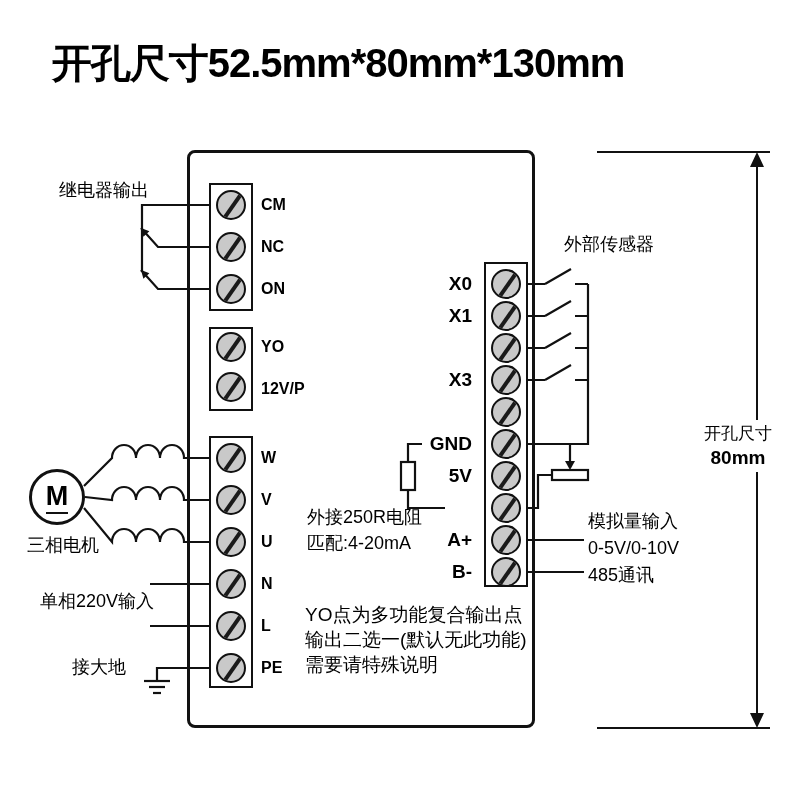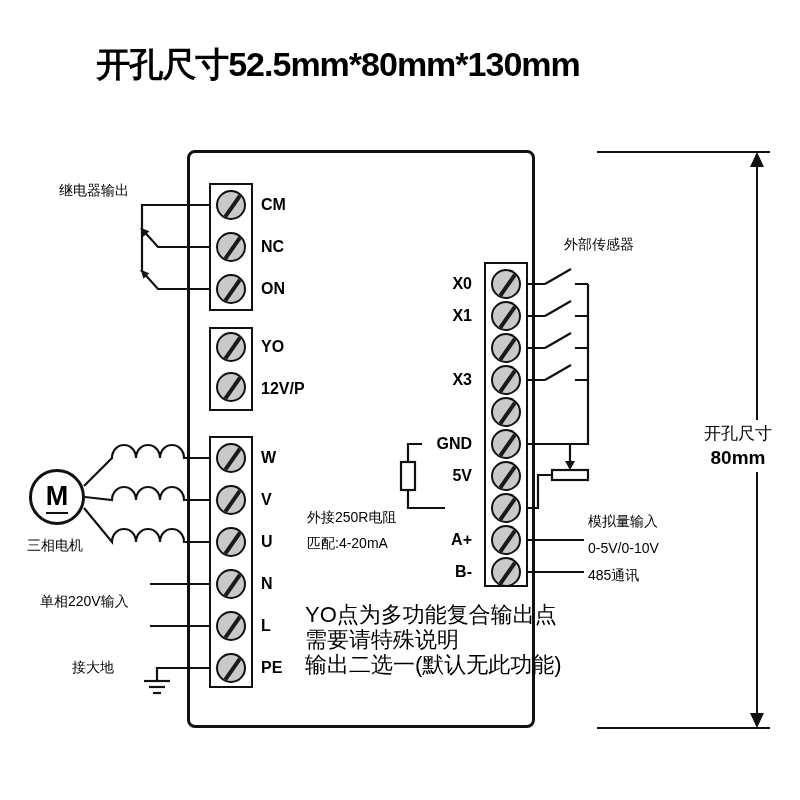--- a/index.html
+++ b/index.html
@@ -1,28 +1,28 @@
 <!DOCTYPE html>
 <html><head>
 <meta charset="utf-8">
 <style>
   *{margin:0;padding:0;box-sizing:border-box}
   html,body{background:#fff}
   body{width:800px;height:800px;font-family:"Liberation Sans","DejaVu Sans",sans-serif;color:#000}
   .stage{position:relative;width:800px;height:800px;background:#fff;overflow:hidden}
-  .title{position:absolute;left:0;top:42px;width:676px;text-align:center;font-size:34px;font-weight:bold;letter-spacing:-1px;white-space:nowrap}
+  .title{position:absolute;left:0;top:36px;width:676px;text-align:center;font-size:40px;font-weight:bold;letter-spacing:-1px;white-space:nowrap}
   .board{position:absolute;left:187px;top:150px;width:348px;height:578px;border:3px solid #111;border-radius:8px;background:#fff}
   svg.wires{position:absolute;left:0;top:0;pointer-events:none}
   .tblock{position:absolute;width:44px;border:2px solid #111;background:#fff}
   .screw{position:absolute;left:5px;width:30px;height:30px;border-radius:50%;background:#c9c9c9;border:2px solid #111;overflow:hidden}
   .screw::after{content:"";position:absolute;left:12px;top:-3px;width:3.5px;height:36px;background:#1a1a1a;transform:rotate(35deg)}
   .tlabel{position:absolute;left:261px;height:30px;line-height:30px;font-weight:bold;font-size:16px;white-space:nowrap}
-  .io-label{position:absolute;left:380px;width:92px;height:30px;line-height:30px;text-align:right;font-weight:bold;font-size:16px;white-space:nowrap}
-  .note{position:absolute;font-size:14px;line-height:26px;white-space:nowrap}
-  .note-sm{position:absolute;font-size:22px;line-height:25px;white-space:nowrap}
+  .io-label{position:absolute;left:380px;width:92px;height:30px;line-height:30px;text-align:right;font-weight:bold;font-size:19px;white-space:nowrap}
+  .note{position:absolute;font-size:18px;line-height:26px;white-space:nowrap}
+  .note-sm{position:absolute;font-size:19px;line-height:25px;white-space:nowrap}
   .motor{position:absolute;left:29px;top:469px;width:56px;height:56px;border:3px solid #111;border-radius:50%;background:#fff;text-align:center;line-height:48px;font-size:27px;font-weight:bold}
   .motor::after{content:"";position:absolute;left:14px;right:14px;bottom:8px;height:2.5px;background:#111}
   .dim-label{position:absolute;left:700px;top:420px;width:76px;text-align:center;background:#fff;padding:2px 0}
   .dim-label .l1{font-size:17px;line-height:24px}
   .dim-label .l2{font-size:19px;font-weight:bold;line-height:24px}
 </style>
 </head>
 <body>
 
 <div class="stage">
@@ -143,22 +143,22 @@
   <div class="note" style="left:40px;top:588px">单相220V输入</div>
   <div class="note" style="left:72px;top:654px">接大地</div>
 
   <div class="note" style="left:307px;top:504px">
     <div>外接250R电阻</div>
     <div>匹配:4-20mA</div>
   </div>
 
   <div class="note-sm" style="left:305px;top:602px">
     <div>YO点为多功能复合输出点</div>
+    <div>输出二选一(默认无此功能)</div>
     <div>需要请特殊说明</div>
-    <div>输出二选一(默认无此功能)</div>
   </div>
 
   <div class="note" style="left:588px;top:508px;line-height:27px">
     <div>模拟量输入</div>
     <div>0-5V/0-10V</div>
     <div>485通讯</div>
   </div>
 
   <div class="dim-label">
     <div class="l1">开孔尺寸</div>

